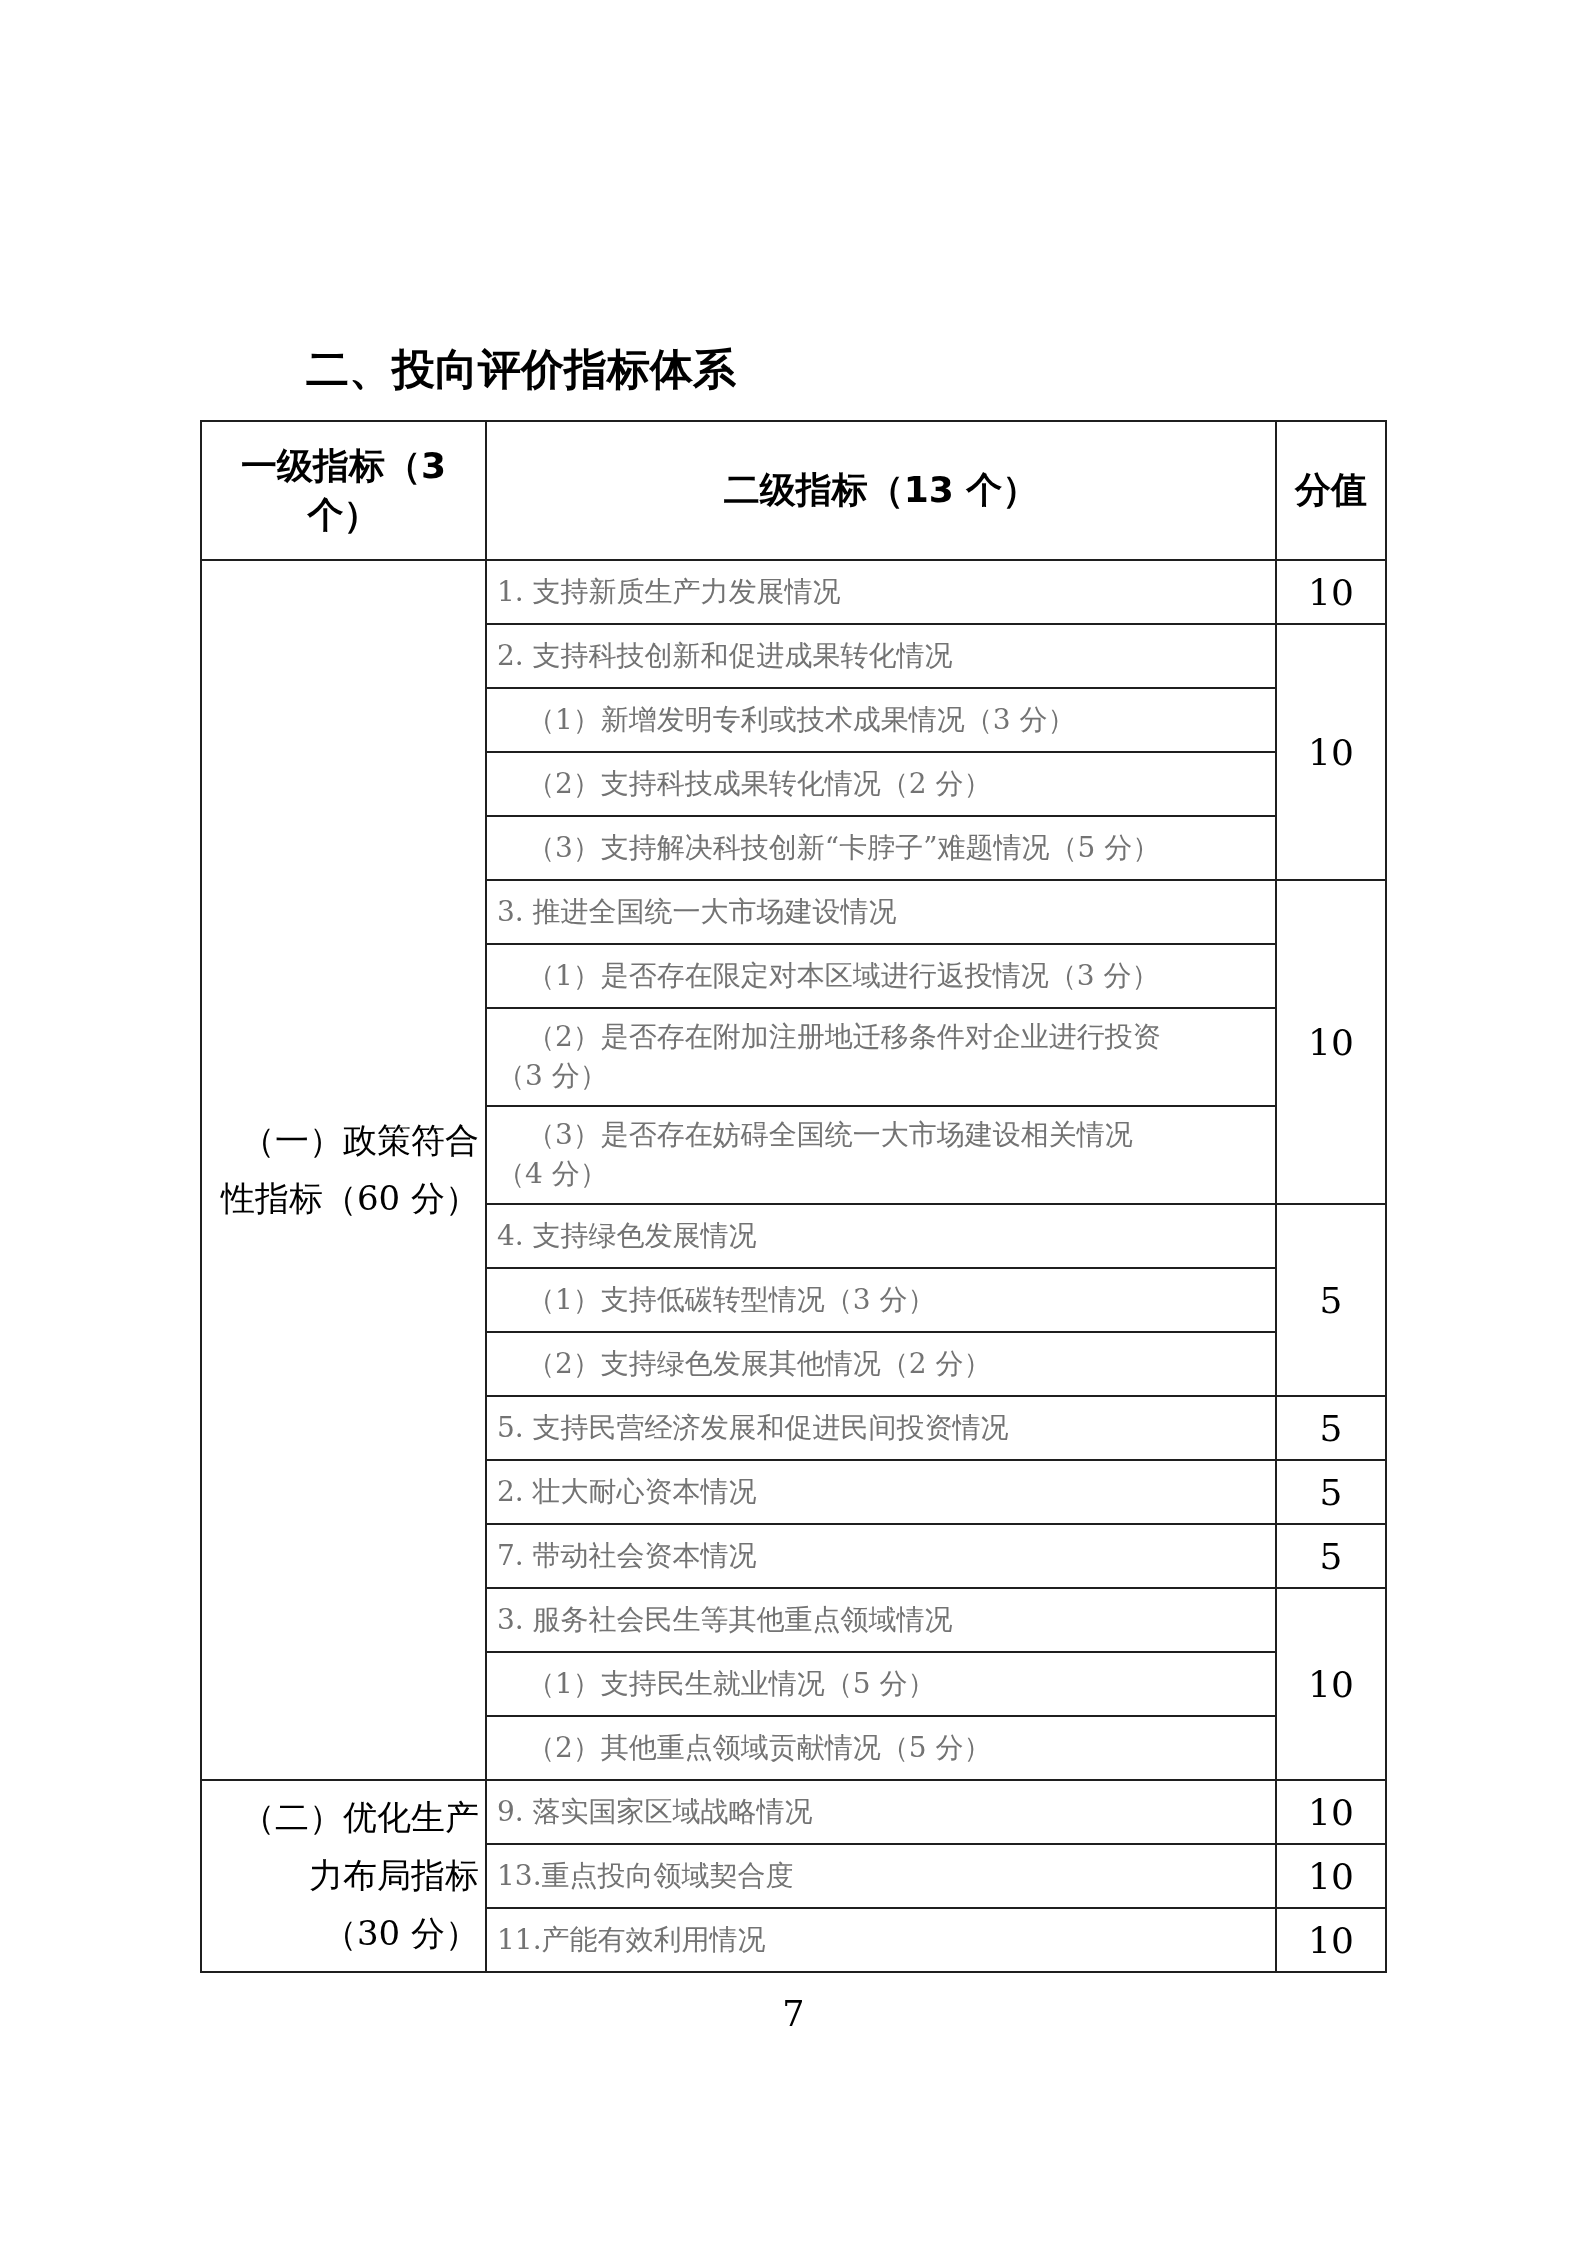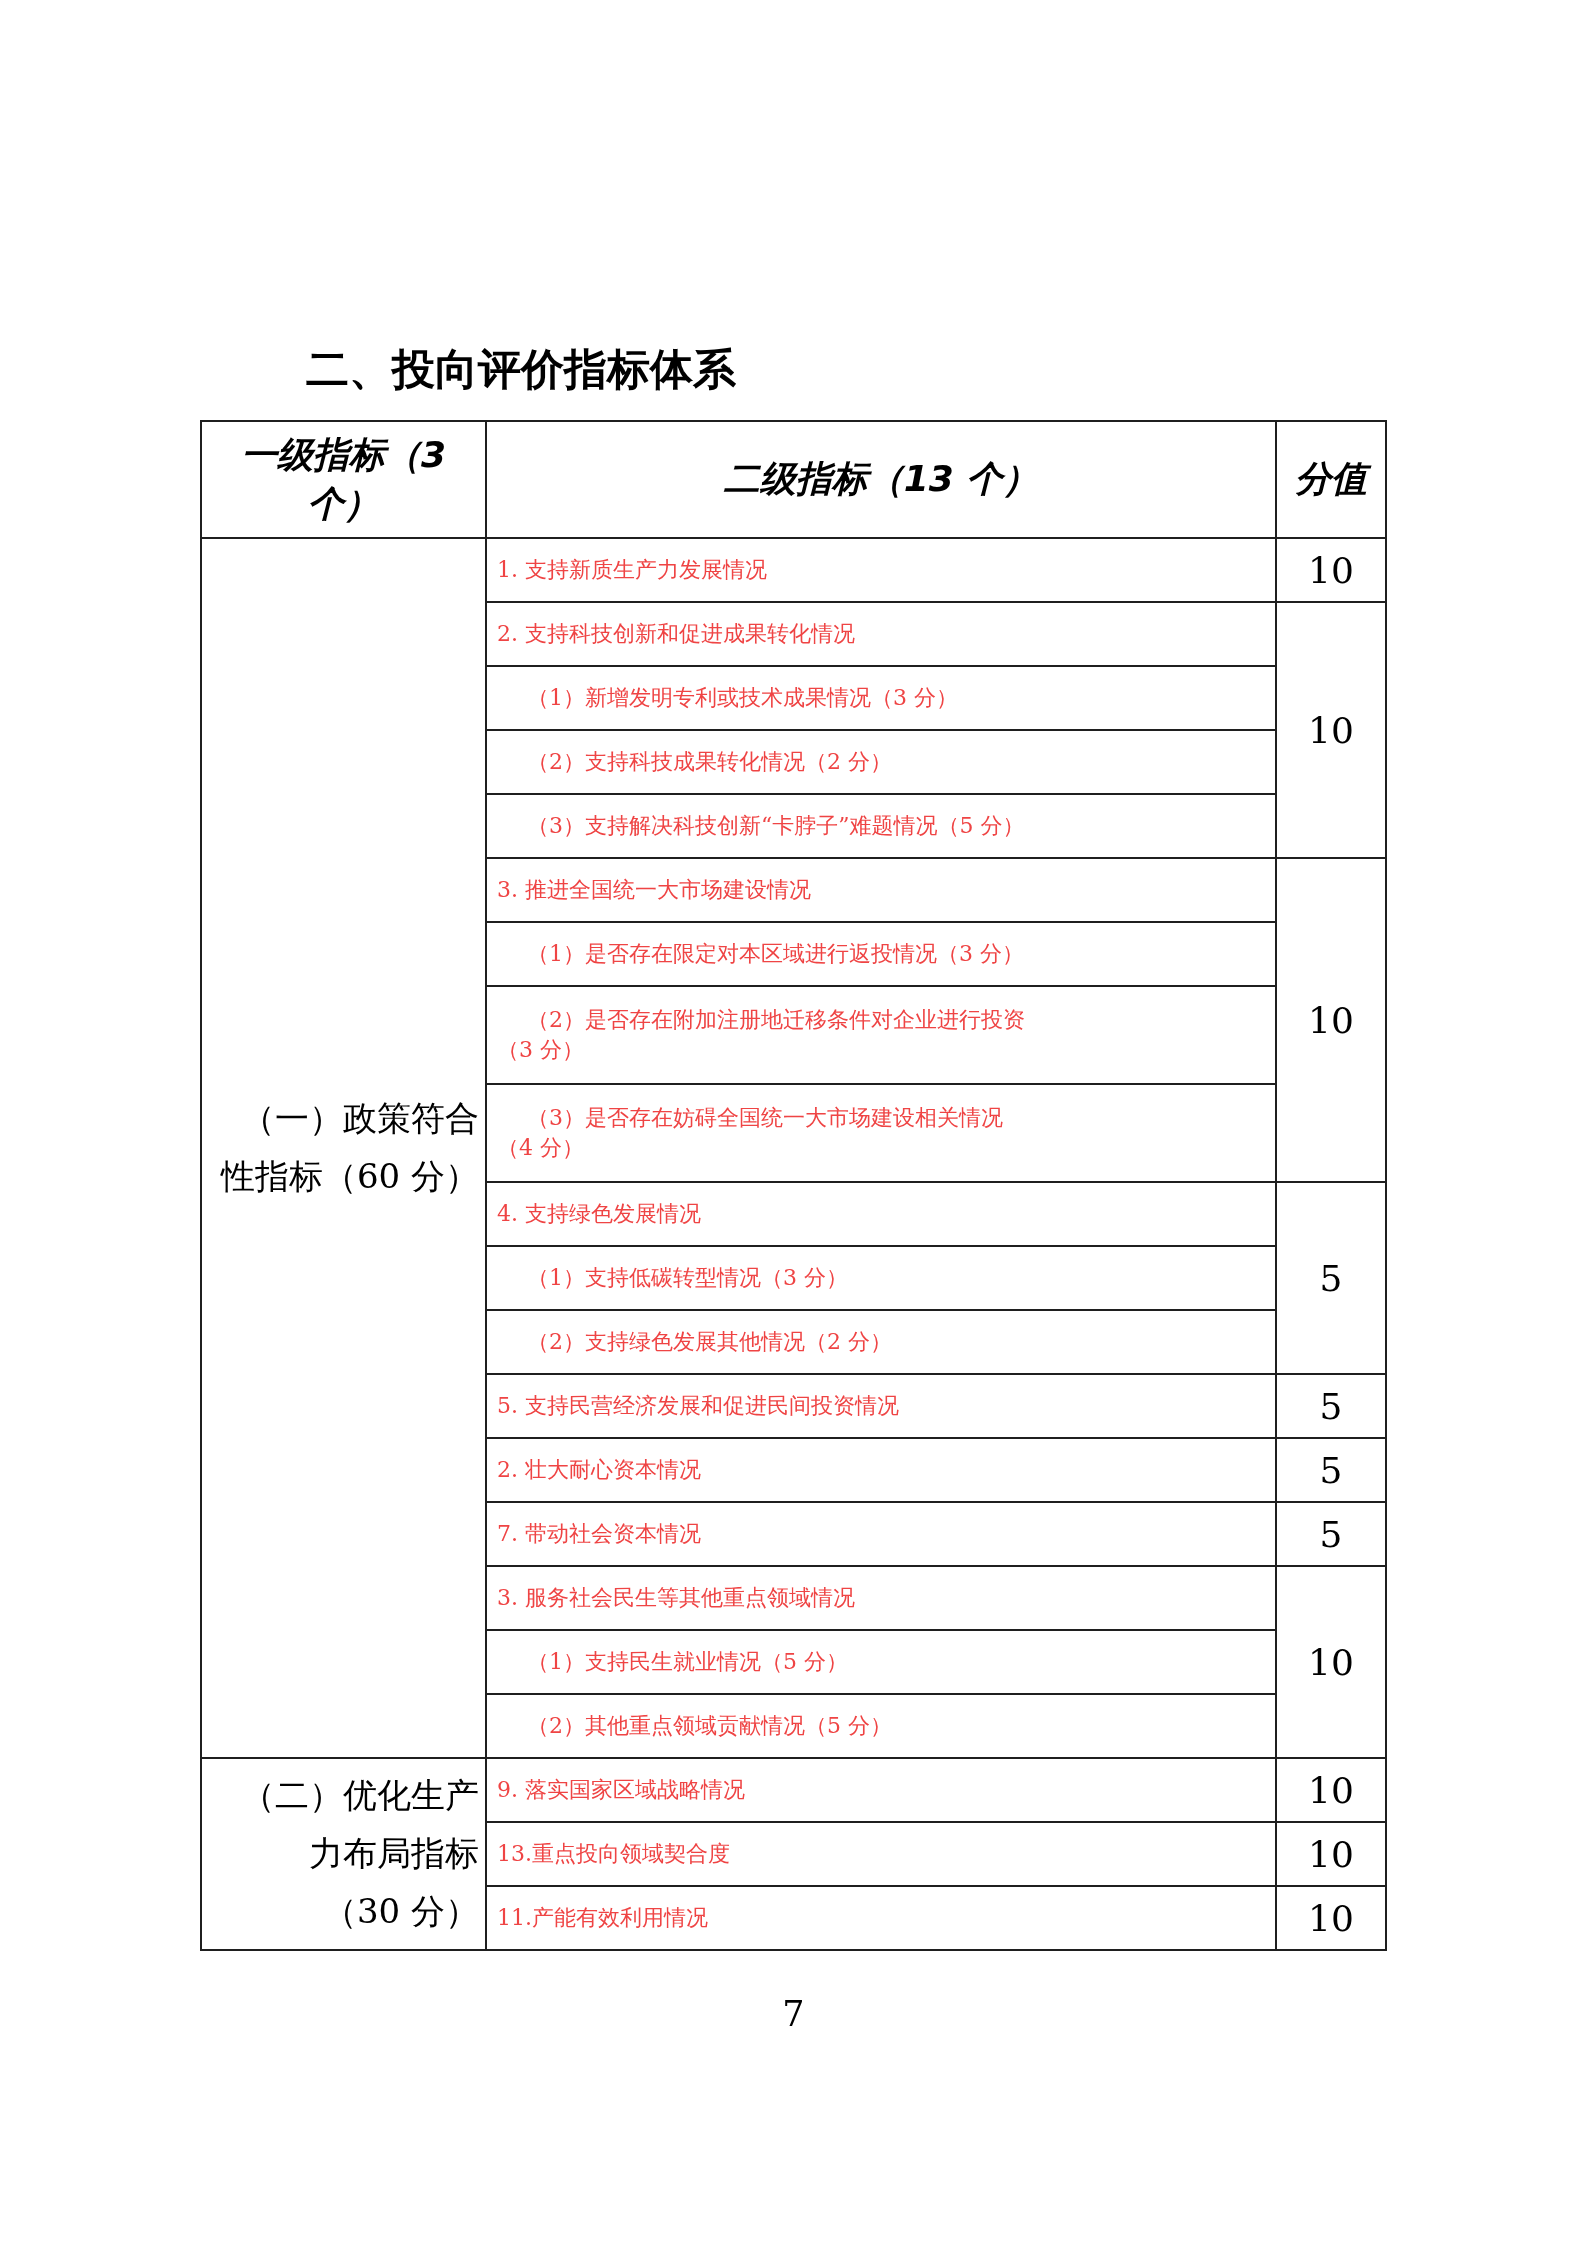--- a/index.html
+++ b/index.html
@@ -36,39 +36,39 @@
     table-layout: fixed;
   }
   table.eval col.c1 { width: 285px; }
   table.eval col.c2 { width: 790px; }
   table.eval col.c3 { width: 110px; }
   table.eval th, table.eval td {
     border: 2px solid #1f1f1f;
     vertical-align: middle;
     box-sizing: border-box;
   }
-  tr.hd { height: 117px; font-style: italic; }
+  tr.hd { height: 139px; }
   tr.row { height: 64px; }
   tr.dbl { height: 98px; }
   th.head {
     font-family: "DejaVu Sans", "Liberation Sans", sans-serif;
     font-weight: bold;
     font-size: 36px;
     text-align: center;
     color: #000000;
     padding: 0;
   }
   td.ind {
     font-family: "DejaVu Serif", "Liberation Serif", serif;
-    font-size: 22px;
+    font-size: 28px;
     line-height: 1.38;
     text-align: left;
     padding: 2px 8px 2px 10px;
     white-space: pre-line;
-    color: #ef4444;
+    color: #737373;
   }
   td.ind.sub { text-indent: 30px; }
   td.grp {
     font-family: "DejaVu Serif", "Liberation Serif", serif;
     font-size: 34px;
     line-height: 1.7;
     text-align: right;
     white-space: pre-line;
     padding: 2px 6px;
     color: #000000;

